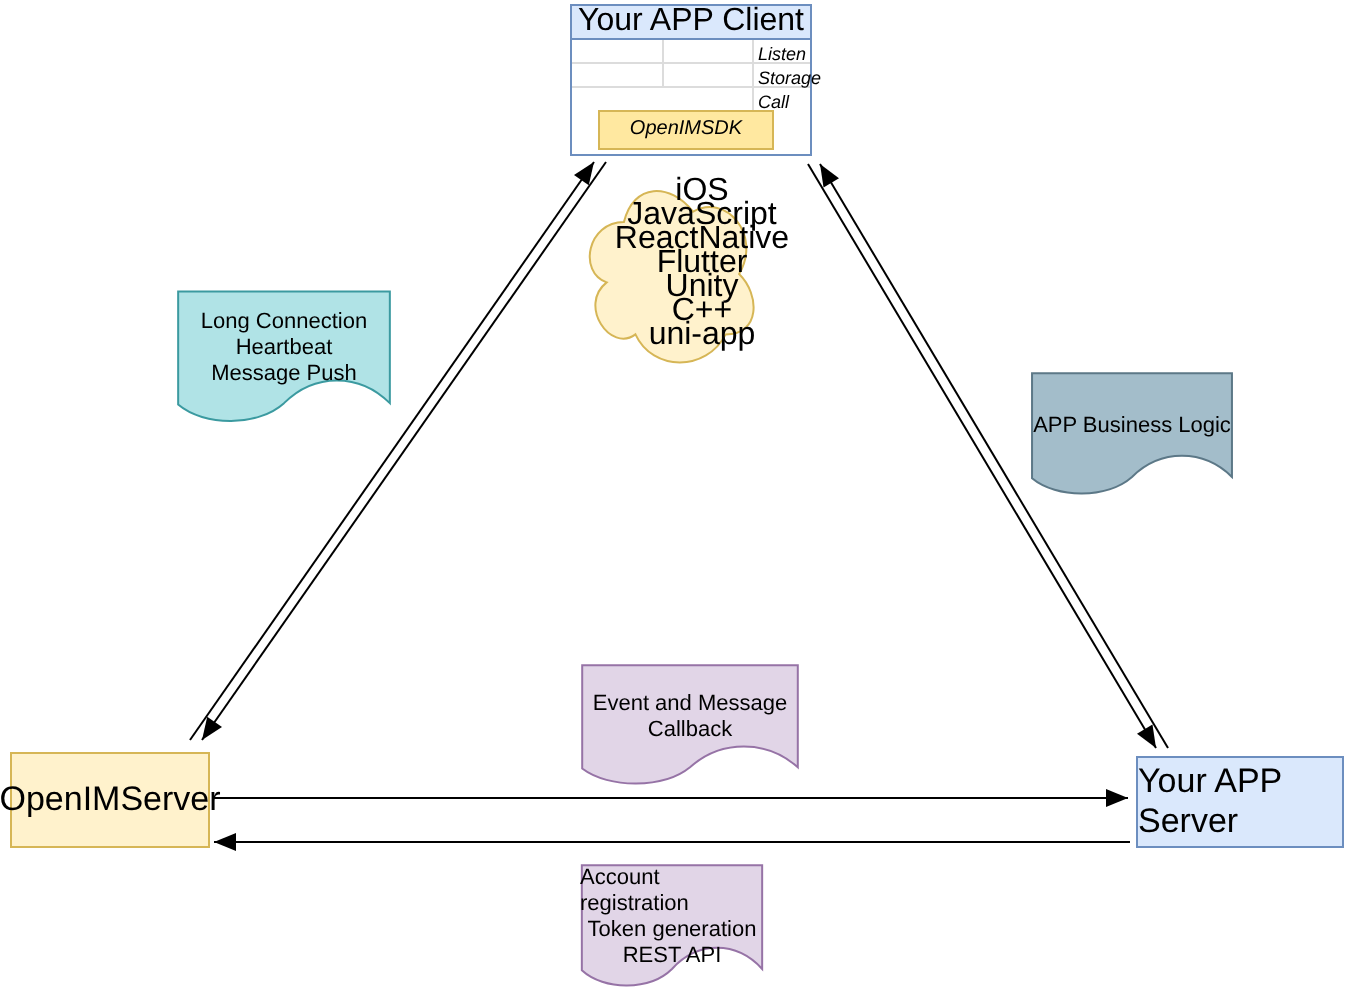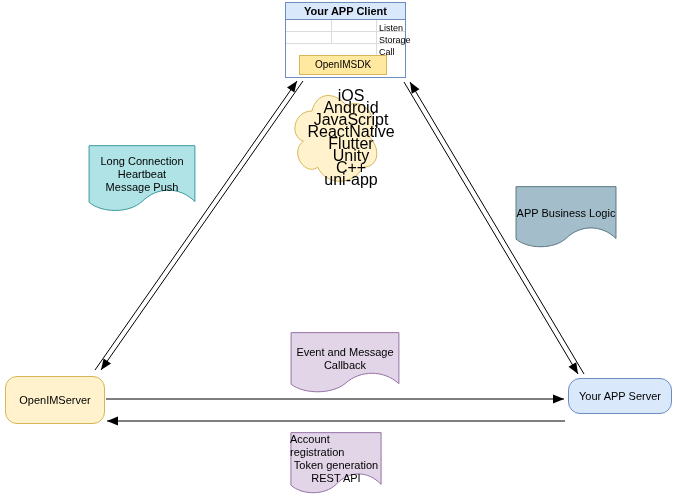--- a/index.html
+++ b/index.html
@@ -12,22 +12,22 @@
     --purple-fill:#e1d5e7; --purple-stroke:#9673a6;
   }
   body { background:#fff; font-family:"Liberation Sans",sans-serif; }
   .canvas { position:relative; width:675px; height:500px; background:var(--canvas-bg); overflow:hidden; color:#000; }
 
   svg.edges { position:absolute; left:0; top:0; }
   .edge { stroke:var(--edge-color); stroke-width:1; }
   .arrowhead { fill:var(--edge-color); }
 
   .client-box { position:absolute; left:285px; top:2px; width:121px; height:76px; background:#fff; border:1px solid var(--blue-stroke); }
-  .client-header { height:17px; background:var(--blue-fill); border-bottom:1px solid var(--blue-stroke); font-size:11px; font-weight:bold; text-align:center; line-height:16px; }
-  .client-body { position:relative; height:56px; }
+  .client-header { height:17px; background:var(--blue-fill); border-bottom:1px solid var(--blue-stroke); font-size:16px; font-weight:normal; text-align:center; line-height:16px; }
+  .client-body { position:relative; height:56px;font-style:italic; }
   .slot-row { position:absolute; left:0; width:100%; height:12px; line-height:12px; }
   .slot-row.bordered { border-bottom:1px solid #dcdcdc; }
   .slot-row span { margin-left:93px; font-size:9px; display:inline-block; }
   .grid-v1 { position:absolute; left:45px; top:0; height:24px; width:0; border-left:1px solid #dcdcdc; }
   .grid-v2 { position:absolute; left:90px; top:0; height:36px; width:0; border-left:1px solid #dcdcdc; }
   .sdk-box { position:absolute; left:1px; top:35px; width:88px; height:20px; background:var(--sdk-fill); border:1px solid var(--yellow-stroke); font-size:10px; text-align:center; line-height:18px;margin-left:12px; }
 
   .cloud-svg { position:absolute; left:287px; top:84px; width:96px; height:104px; overflow:visible; }
   .cloud-path { fill:var(--yellow-fill); stroke:var(--yellow-stroke); }
   .cloud-text { position:absolute; left:286px; top:90px; width:130px; text-align:center; font-size:16px; line-height:12px; }
@@ -36,23 +36,23 @@
   .note svg { position:absolute; left:0; top:0; width:100%; height:100%; overflow:visible; }
   .note-text { position:absolute; left:0; top:0; width:100%; height:85%; display:flex; flex-direction:column; justify-content:center; align-items:center; text-align:left; font-size:11px; line-height:13px; }
   .note-left { left:88px; top:145px; width:108px; height:69px; }
   .note-left path { fill:var(--teal-fill); stroke:var(--teal-stroke); }
   .note-right { left:515px; top:186px; width:102px; height:64px; }
   .note-right path { fill:var(--slate-fill); stroke:var(--slate-stroke); }
   .note-callback { left:290px; top:332px; width:110px; height:63px; }
   .note-rest { left:290px; top:432px; width:92px; height:64px; }
   .note-callback path, .note-rest path { fill:var(--purple-fill); stroke:var(--purple-stroke); }
 
-  .server-box { position:absolute; border-radius:12px; border:1px solid; display:flex; align-items:center; justify-content:center; font-size:11px; }
+  .server-box { position:absolute; border-radius:0; border:1px solid; display:flex; align-items:center; justify-content:center; font-size:17px; }
   .server-openim { left:5px; top:376px; width:100px; height:48px; background:var(--yellow-fill); border-color:var(--yellow-stroke); }
-  .server-app { left:568px; top:378px; width:104px; height:36px; background:var(--blue-fill); border-color:var(--blue-stroke); }
+  .server-app { left:568px; top:378px; width:104px; height:46px; background:var(--blue-fill); border-color:var(--blue-stroke); }
 </style>
 </head>
 <body>
 
 <div class="canvas">
 
   <svg class="edges" width="675" height="500">
     <defs>
       <marker id="arr" markerUnits="userSpaceOnUse" markerWidth="14" markerHeight="12" refX="12" refY="5" orient="auto">
         <path class="arrowhead" d="M1,0.5 L12,5 L1,9.5 Z"></path>
@@ -64,21 +64,20 @@
     <line class="edge" x1="404" y1="82" x2="578" y2="374" marker-end="url(#arr)"></line>
     <line class="edge" x1="106" y1="399" x2="564" y2="399" marker-end="url(#arr)"></line>
     <line class="edge" x1="565" y1="421" x2="107" y2="421" marker-end="url(#arr)"></line>
   </svg>
 
   <svg class="cloud-svg" viewBox="0 0 100 100" preserveAspectRatio="none">
     <path class="cloud-path" vector-effect="non-scaling-stroke" d="M 26 26 C 7 26 2 50 17 55 C 2 66 19 89 32 80 C 41 98 69 98 79 80 C 97 80 97 61 86 51 C 98 32 79 12 62 21 C 50 7 31 7 26 26 Z"></path>
   </svg>
   <div class="cloud-text">
     <div>iOS</div>
-    <div>Android</div>
     <div>JavaScript</div>
     <div>ReactNative</div>
     <div>Flutter</div>
     <div>Unity</div>
     <div>C++</div>
     <div>uni-app</div>
   </div>
 
   <div class="client-box">
     <div class="client-header">Your APP Client</div>

